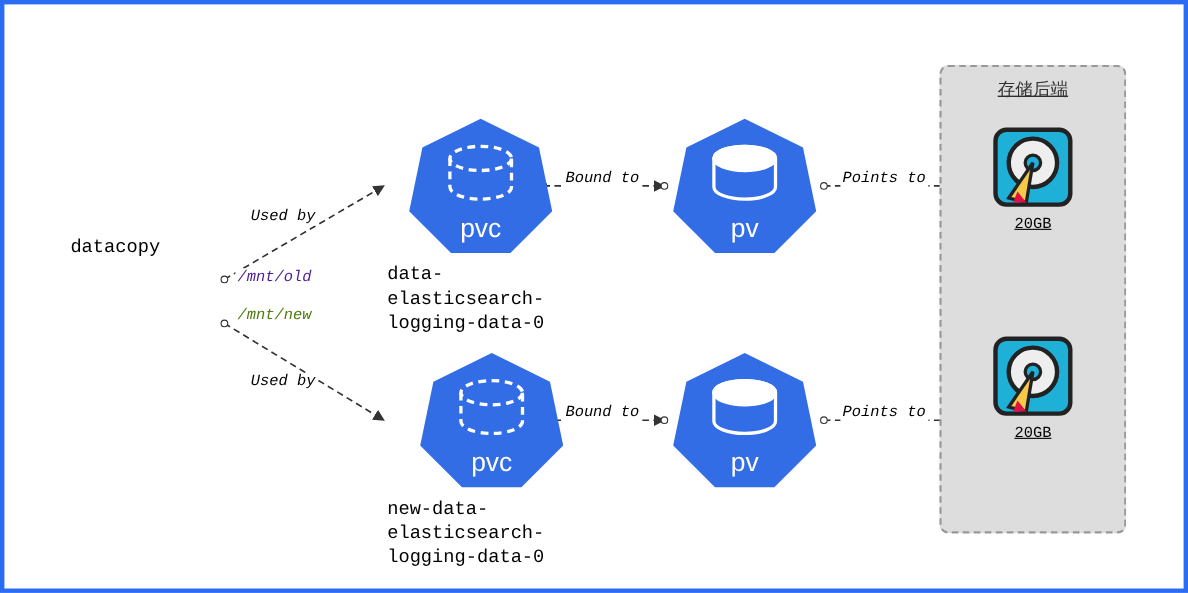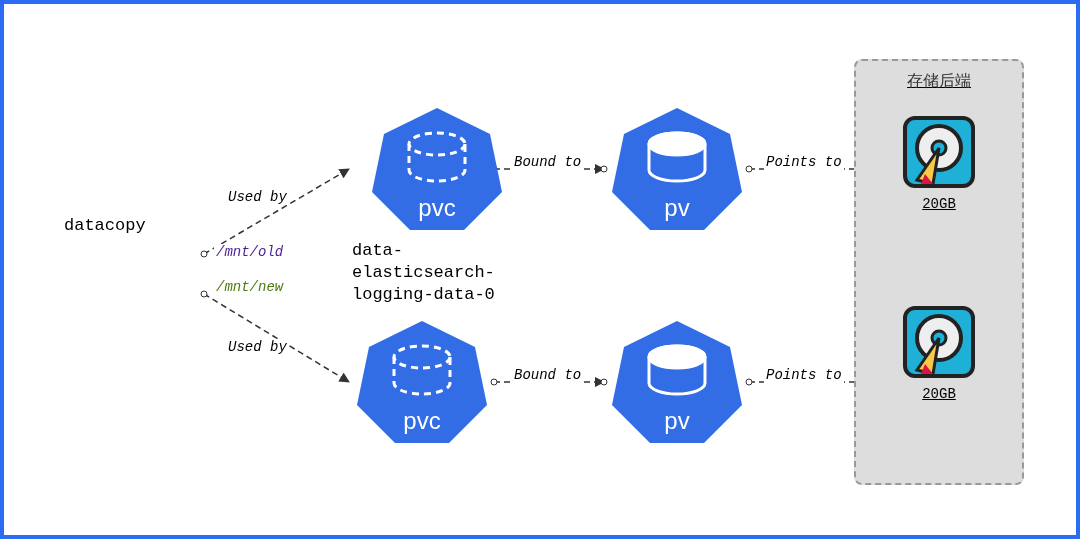--- a/index.html
+++ b/index.html
@@ -85,20 +85,21 @@
     <div class="hex">
       <svg class="hex-svg" viewBox="0 0 140 130">
         <polygon points="70,4 123,30 135,88 97,126 43,126 5,88 17,30" fill="#326de6"></polygon>
         <g stroke="#fff" stroke-width="3" fill="none" stroke-dasharray="7,5">
           <ellipse cx="70" cy="40" rx="28" ry="11"></ellipse>
           <path d="M42,40 L42,66 A28,11 0 0 0 98,66 L98,40"></path>
         </g>
       </svg>
       <div class="hex-label">pvc</div>
     </div>
+    <div class="node-caption" style="max-width:190px;">new-data-elasticsearch-logging-data-0</div>
   </div>
 
   <div class="node" style="left:603px; top:100px;">
     <div class="hex">
       <svg class="hex-svg" viewBox="0 0 140 130">
         <polygon points="70,4 123,30 135,88 97,126 43,126 5,88 17,30" fill="#326de6"></polygon>
 
         <g stroke="#fff" stroke-width="3">
           <path d="M42,40 L42,66 A28,11 0 0 0 98,66 L98,40 A28,11 0 0 0 42,40" fill="#326de6"></path>
           <ellipse cx="70" cy="40" rx="28" ry="11" fill="#fff"></ellipse>

